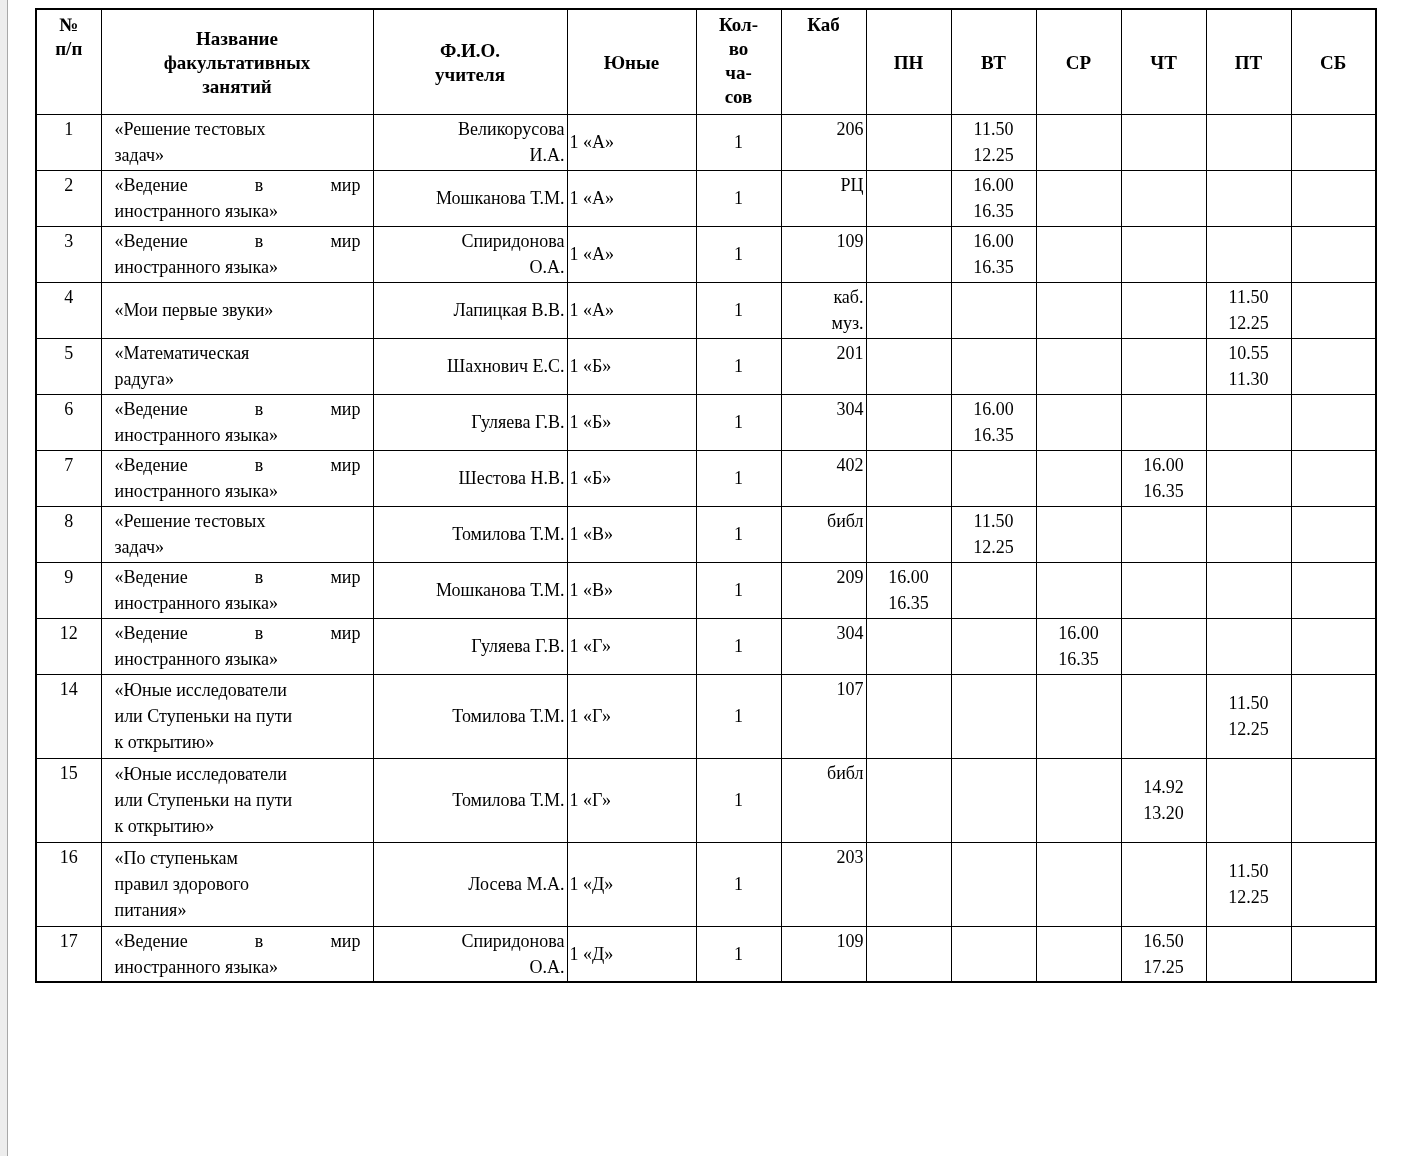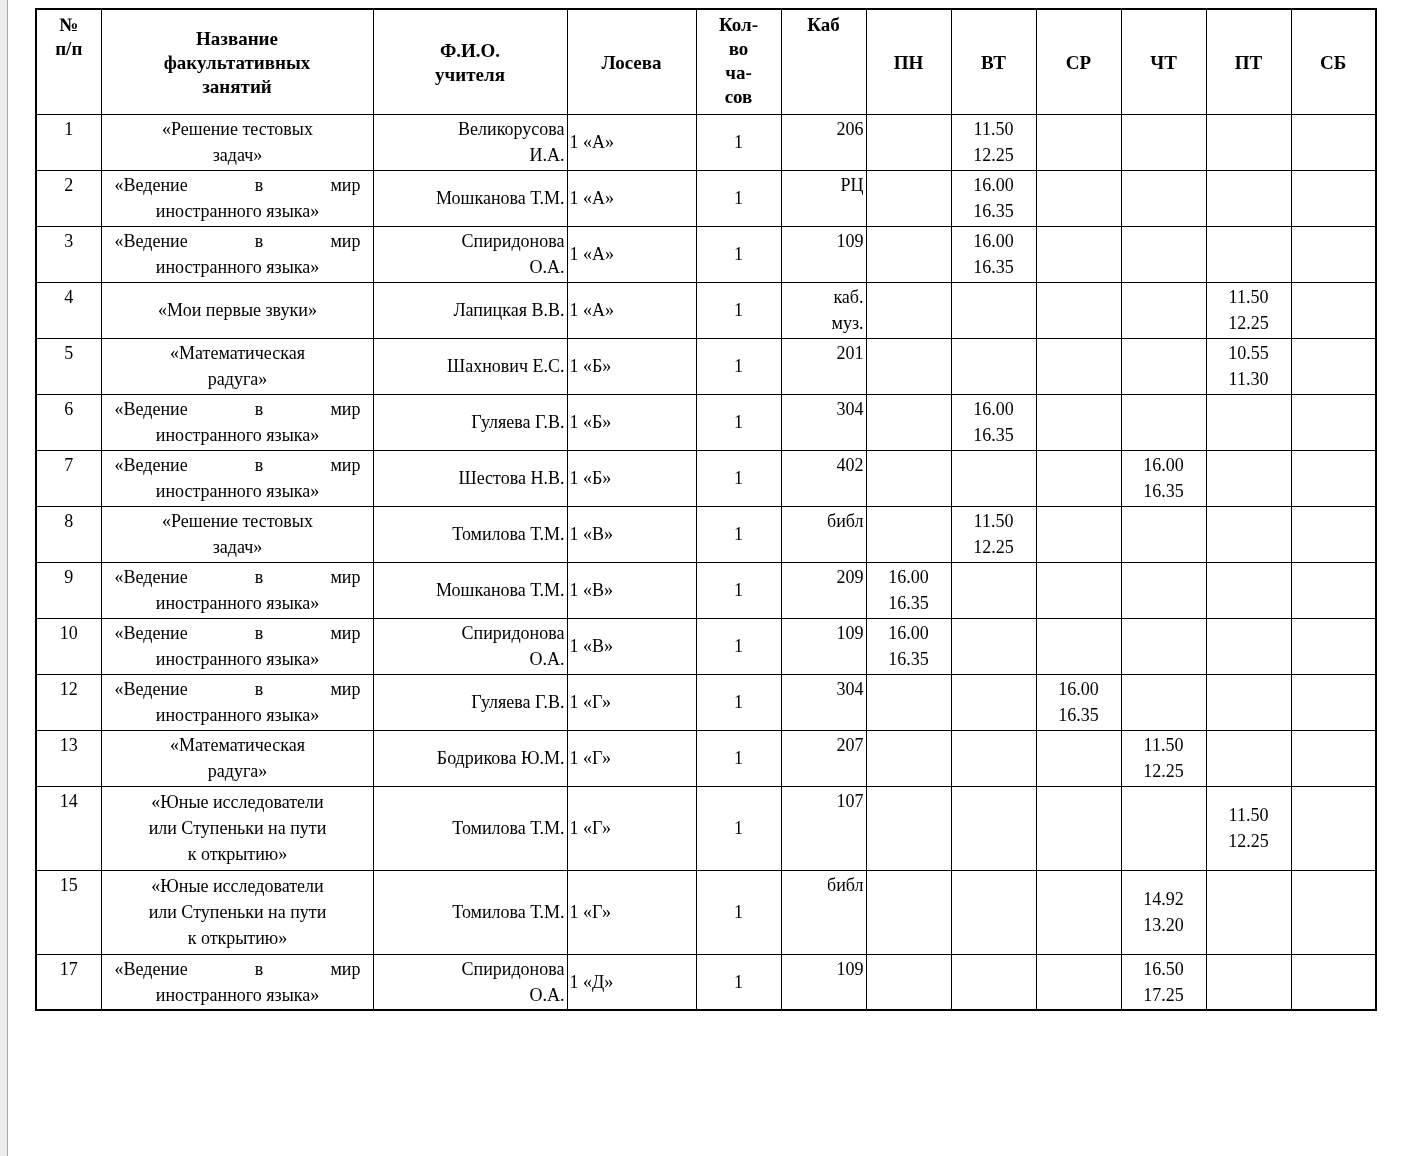--- a/index.html
+++ b/index.html
@@ -51,21 +51,21 @@
   tr.r-cut  { height: 52px; }
 
   td.c-num     { vertical-align: top;    text-align: center; }
   td.c-name    { vertical-align: middle; text-align: left; padding: 1px 12px 1px 13px; }
   td.c-teacher { vertical-align: middle; text-align: right; white-space: pre-line; }
   td.c-class   { vertical-align: middle; }
   td.c-hours   { vertical-align: middle; text-align: center; }
   td.c-room    { vertical-align: top;    text-align: right; white-space: pre-line; }
   td.c-day     { vertical-align: middle; text-align: center; white-space: pre-line; }
 
-  .nline { text-align: center; }
+  .nline { text-align: left; }
   .jline { text-align: justify; text-align-last: justify; }
 </style>
 </head>
 <body>
 
 <div class="page-edge"></div>
 
 <div>
   <table class="schedule">
     <colgroup>
@@ -84,21 +84,21 @@
     </colgroup>
     <thead>
       <tr>
         <th class="h-top">№
 п/п</th>
         <th class="h-mid">Название
 факультативных
 занятий</th>
         <th class="h-mid">Ф.И.О.
 учителя</th>
-        <th class="h-mid">Лосева</th>
+        <th class="h-mid">Юные</th>
         <th class="h-top">Кол-
 во
 ча-
 сов</th>
         <th class="h-top">Каб</th>
         <th class="h-mid">ПН</th>
         <th class="h-mid">ВТ</th>
         <th class="h-mid">СР</th>
         <th class="h-mid">ЧТ</th>
         <th class="h-mid">ПТ</th>
@@ -264,71 +264,34 @@
           <td class="c-room">209</td>
           <td class="c-day">16.00
 16.35</td>
           <td class="c-day"></td>
           <td class="c-day"></td>
           <td class="c-day"></td>
           <td class="c-day"></td>
           <td class="c-day"></td>
         </tr>
         <tr class="r-std">
-          <td class="c-num">10</td>
-          <td class="c-name">
-            <div class="nline jline">«Ведение в мир</div>
-            <div class="nline">иностранного языка»</div>
-          </td>
-          <td class="c-teacher">Спиридонова
-О.А.</td>
-          <td class="c-class">1 «В»</td>
-          <td class="c-hours">1</td>
-          <td class="c-room">109</td>
-          <td class="c-day">16.00
-16.35</td>
-          <td class="c-day"></td>
-          <td class="c-day"></td>
-          <td class="c-day"></td>
-          <td class="c-day"></td>
-          <td class="c-day"></td>
-        </tr>
-        <tr class="r-std">
           <td class="c-num">12</td>
           <td class="c-name">
             <div class="nline jline">«Ведение в мир</div>
             <div class="nline">иностранного языка»</div>
           </td>
           <td class="c-teacher">Гуляева Г.В.</td>
           <td class="c-class">1 «Г»</td>
           <td class="c-hours">1</td>
           <td class="c-room">304</td>
           <td class="c-day"></td>
           <td class="c-day"></td>
           <td class="c-day">16.00
 16.35</td>
           <td class="c-day"></td>
-          <td class="c-day"></td>
-          <td class="c-day"></td>
-        </tr>
-        <tr class="r-std">
-          <td class="c-num">13</td>
-          <td class="c-name">
-            <div class="nline">«Математическая</div>
-            <div class="nline">радуга»</div>
-          </td>
-          <td class="c-teacher">Бодрикова Ю.М.</td>
-          <td class="c-class">1 «Г»</td>
-          <td class="c-hours">1</td>
-          <td class="c-room">207</td>
-          <td class="c-day"></td>
-          <td class="c-day"></td>
-          <td class="c-day"></td>
-          <td class="c-day">11.50
-12.25</td>
           <td class="c-day"></td>
           <td class="c-day"></td>
         </tr>
         <tr class="r-tall">
           <td class="c-num">14</td>
           <td class="c-name">
             <div class="nline">«Юные исследователи</div>
             <div class="nline">или Ступеньки на пути</div>
             <div class="nline">к открытию»</div>
           </td>
@@ -356,20 +319,39 @@
           <td class="c-hours">1</td>
           <td class="c-room">библ</td>
           <td class="c-day"></td>
           <td class="c-day"></td>
           <td class="c-day"></td>
           <td class="c-day">14.92
 13.20</td>
           <td class="c-day"></td>
           <td class="c-day"></td>
         </tr>
+        <tr class="r-tall">
+          <td class="c-num">16</td>
+          <td class="c-name">
+            <div class="nline">«По ступенькам</div>
+            <div class="nline">правил здорового</div>
+            <div class="nline">питания»</div>
+          </td>
+          <td class="c-teacher">Лосева М.А.</td>
+          <td class="c-class">1 «Д»</td>
+          <td class="c-hours">1</td>
+          <td class="c-room">203</td>
+          <td class="c-day"></td>
+          <td class="c-day"></td>
+          <td class="c-day"></td>
+          <td class="c-day"></td>
+          <td class="c-day">11.50
+12.25</td>
+          <td class="c-day"></td>
+        </tr>
         <tr class="r-cut">
           <td class="c-num">17</td>
           <td class="c-name">
             <div class="nline jline">«Ведение в мир</div>
             <div class="nline">иностранного языка»</div>
           </td>
           <td class="c-teacher">Спиридонова
 О.А.</td>
           <td class="c-class">1 «Д»</td>
           <td class="c-hours">1</td>

